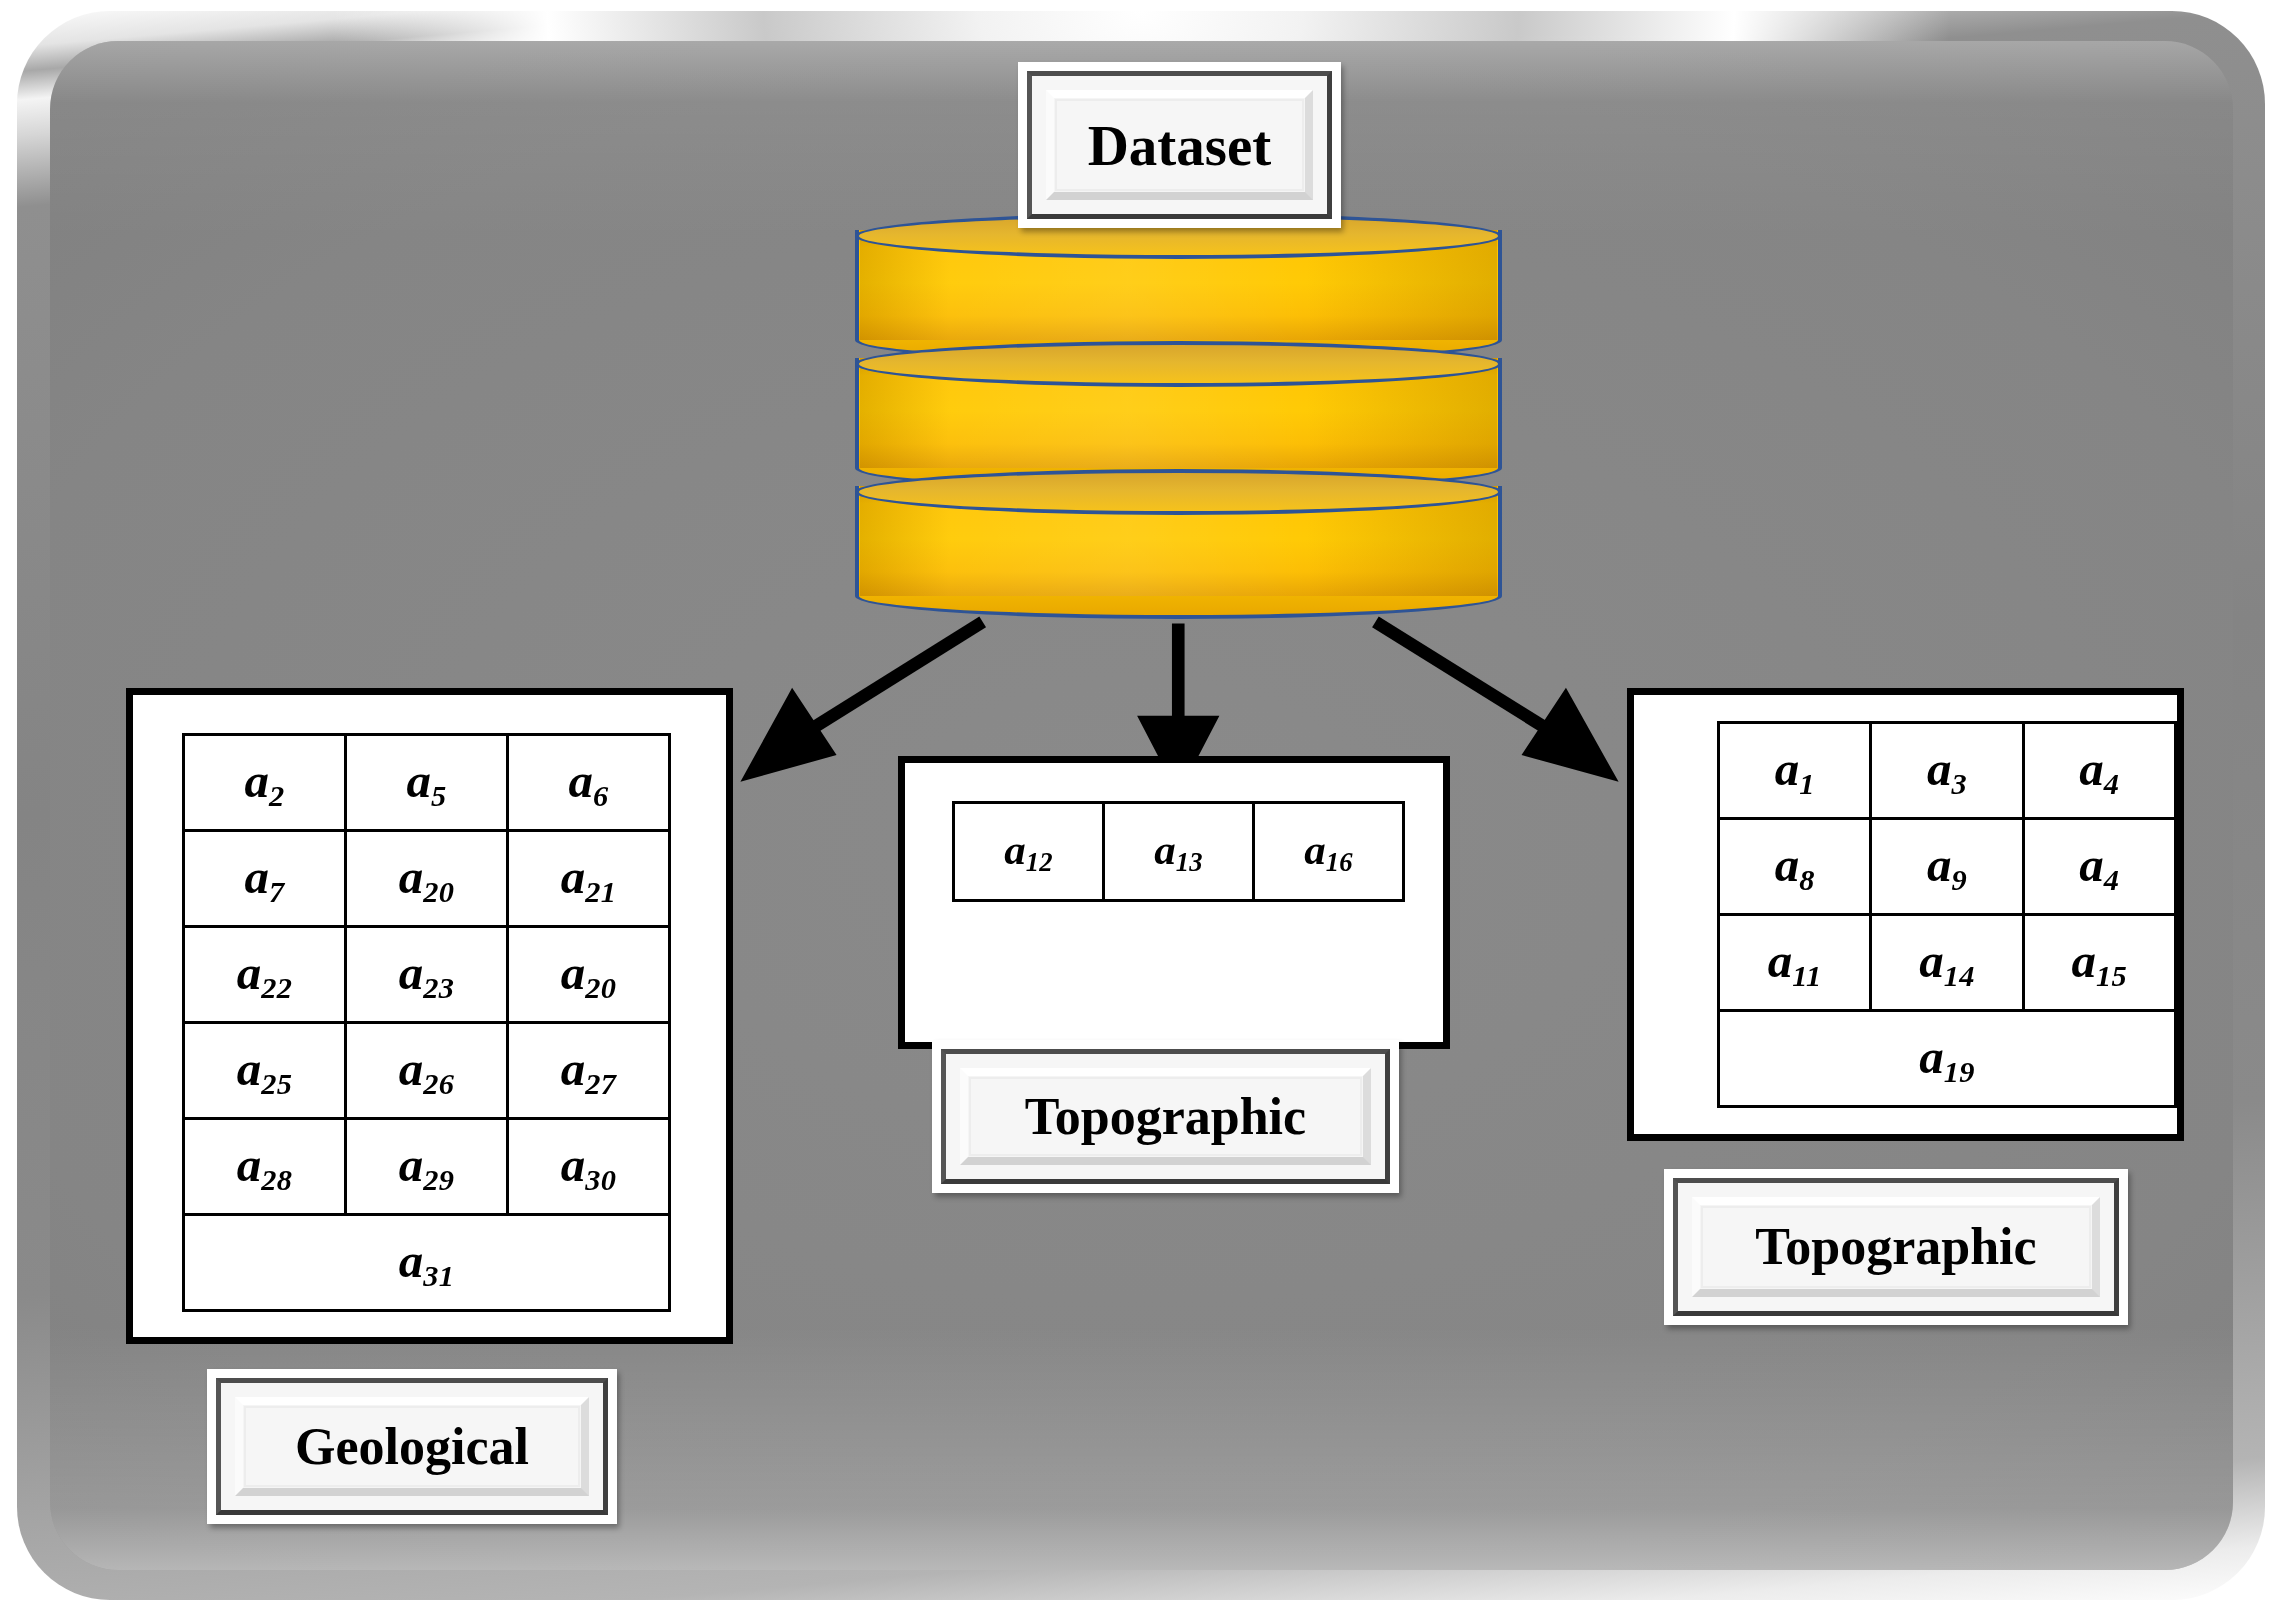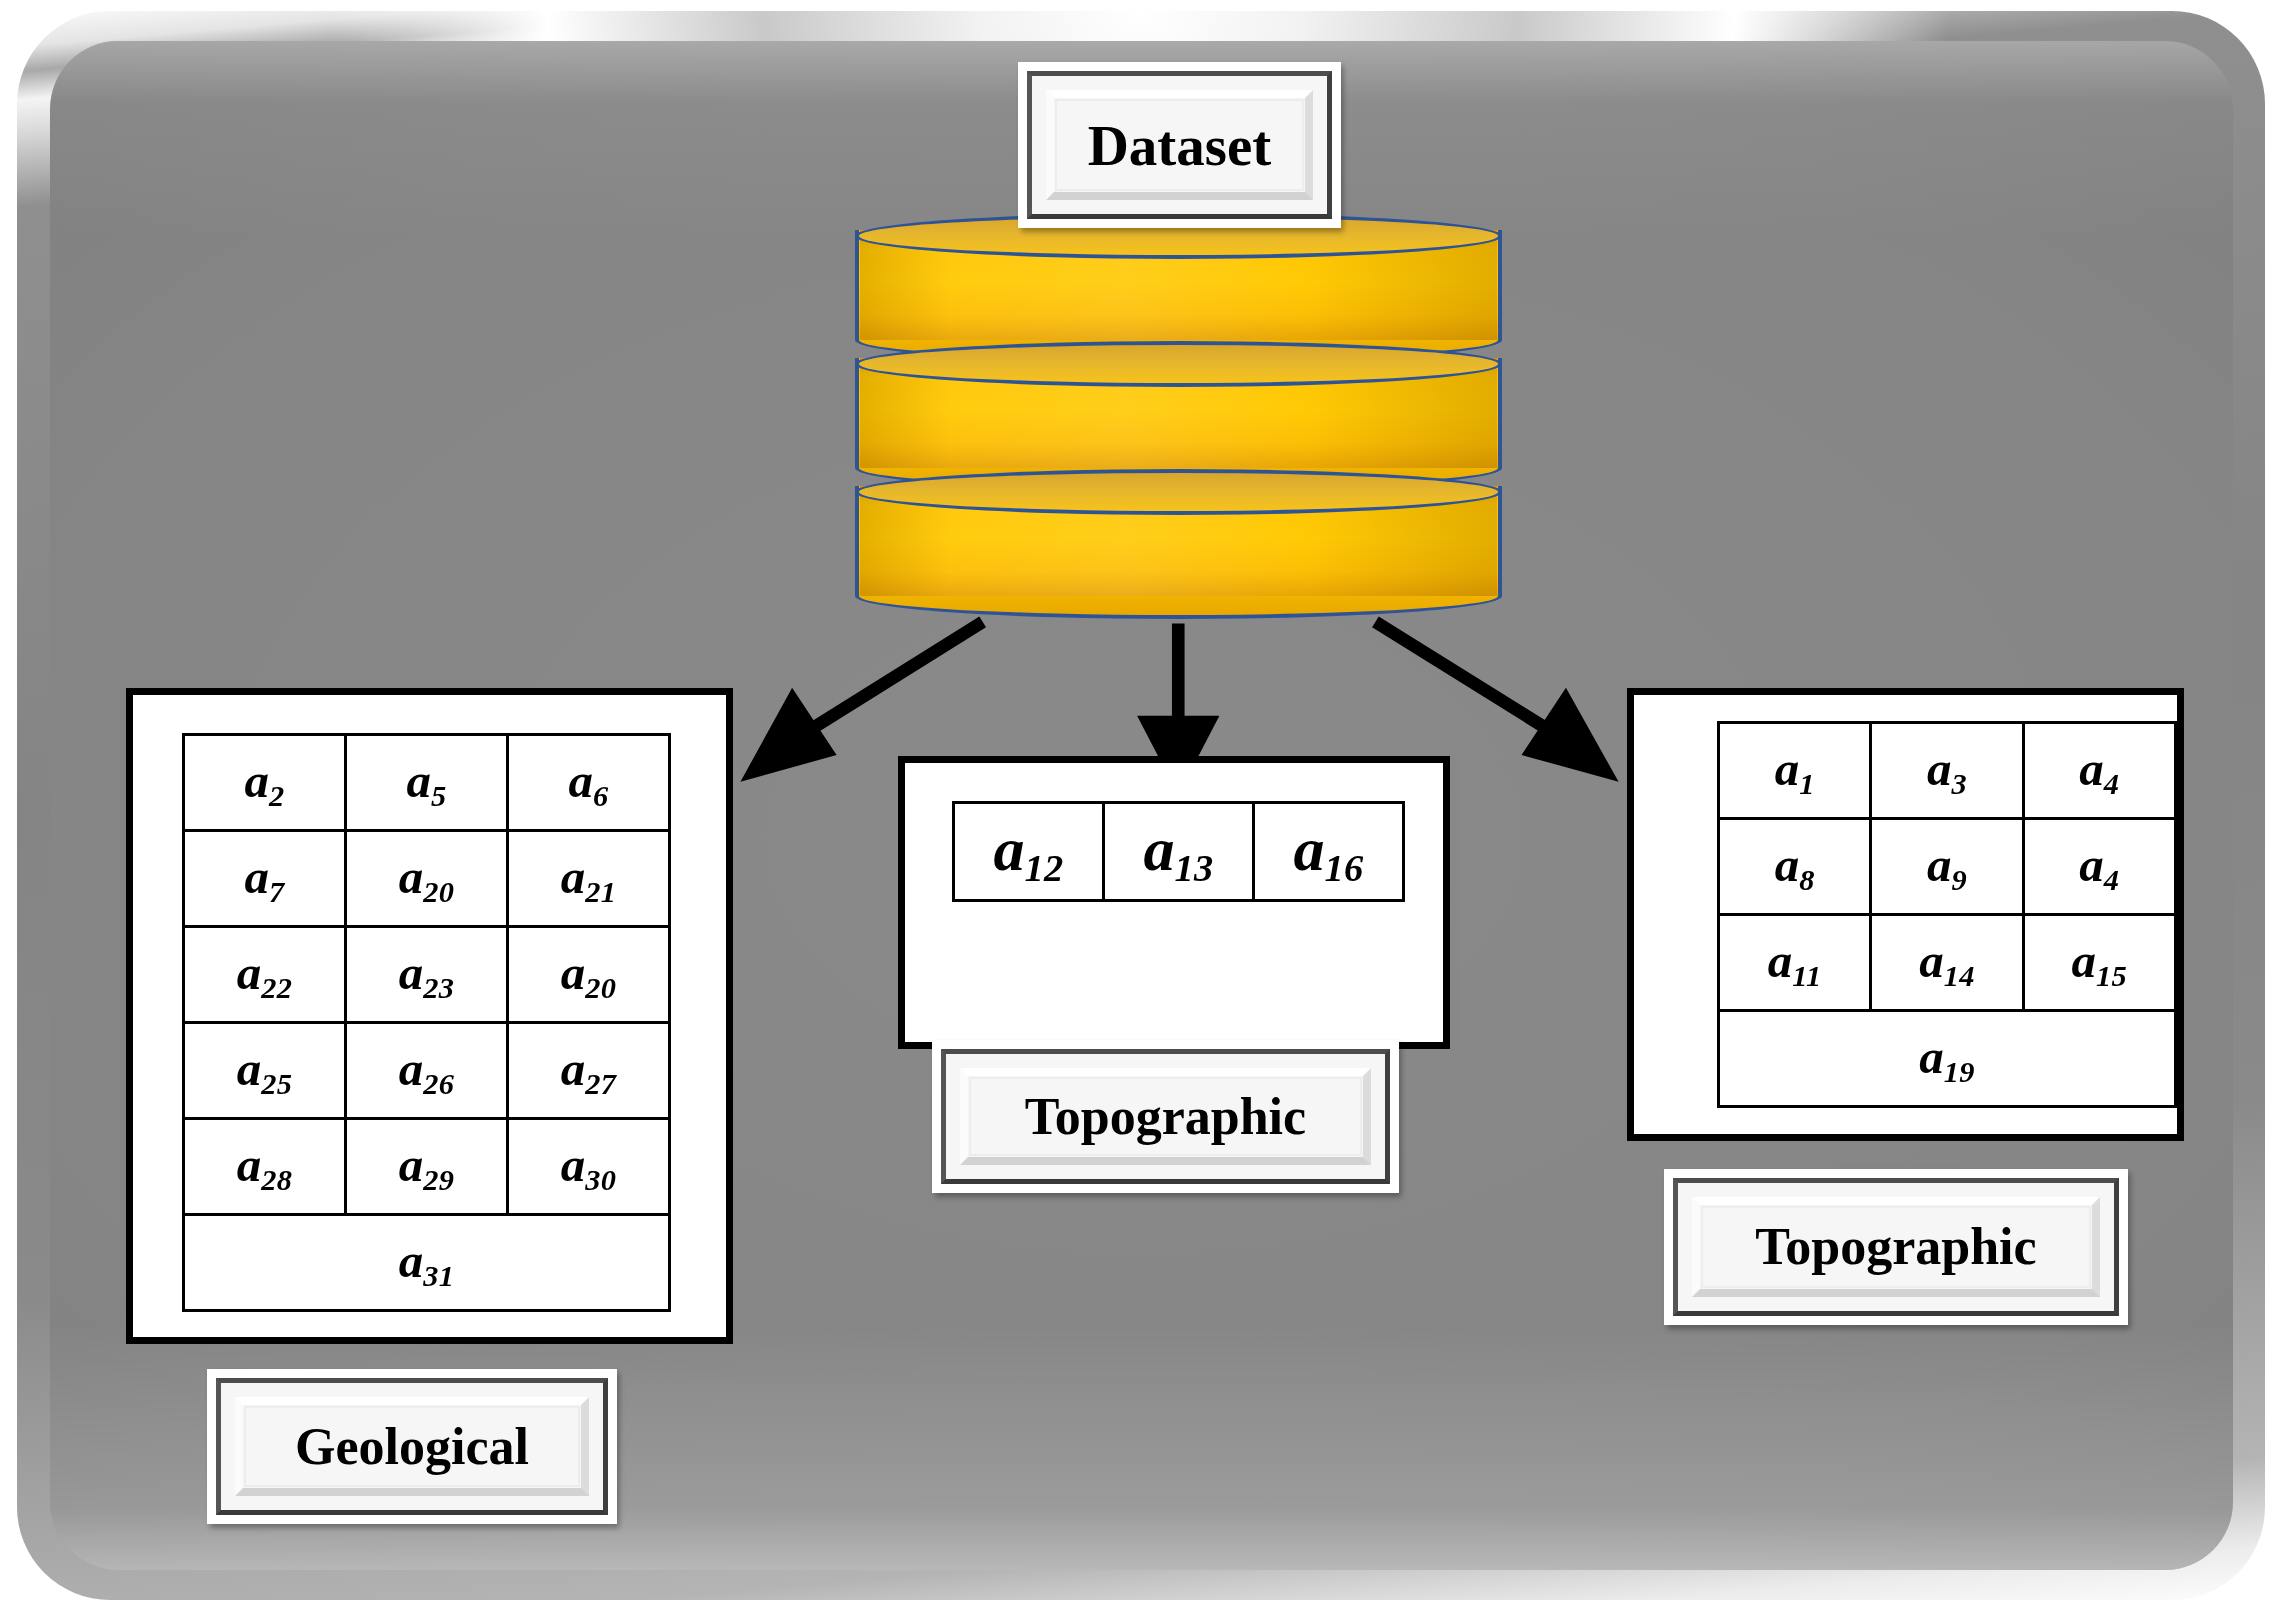--- a/index.html
+++ b/index.html
@@ -67,21 +67,21 @@
   table.attr td{
     border:3.2px solid #000000;background:#ffffff;text-align:center;vertical-align:middle;
     font-family:"Liberation Serif","DejaVu Serif",serif;
     font-weight:bold;font-style:italic;color:#000000;padding:0;
   }
   table.attr td.blank{border:none;background:transparent;}
 
   #tbl-geological{left:49px;top:38px;}
   #tbl-geological td{width:159px;height:93px;font-size:49px;}
   #tbl-topographic{left:47px;top:38px;}
-  #tbl-topographic td{width:147px;height:95px;font-size:62px;}
+  #tbl-topographic td{width:147px;height:95px;font-size:43px;}
   #tbl-hydrological{left:47px;top:26px;margin-left:36px;}
   #tbl-hydrological td{width:150px;height:93px;font-size:49px;}
 
   .sub{font-size:0.62em;vertical-align:-0.28em;font-style:italic;font-weight:bold;
        letter-spacing:0.01em;}
 
   
   .label3d{
     position:absolute;background:#ffffff;padding:8.7px;box-sizing:border-box;
     box-shadow:3.2px 4px 5.5px rgba(0,0,0,0.33);

